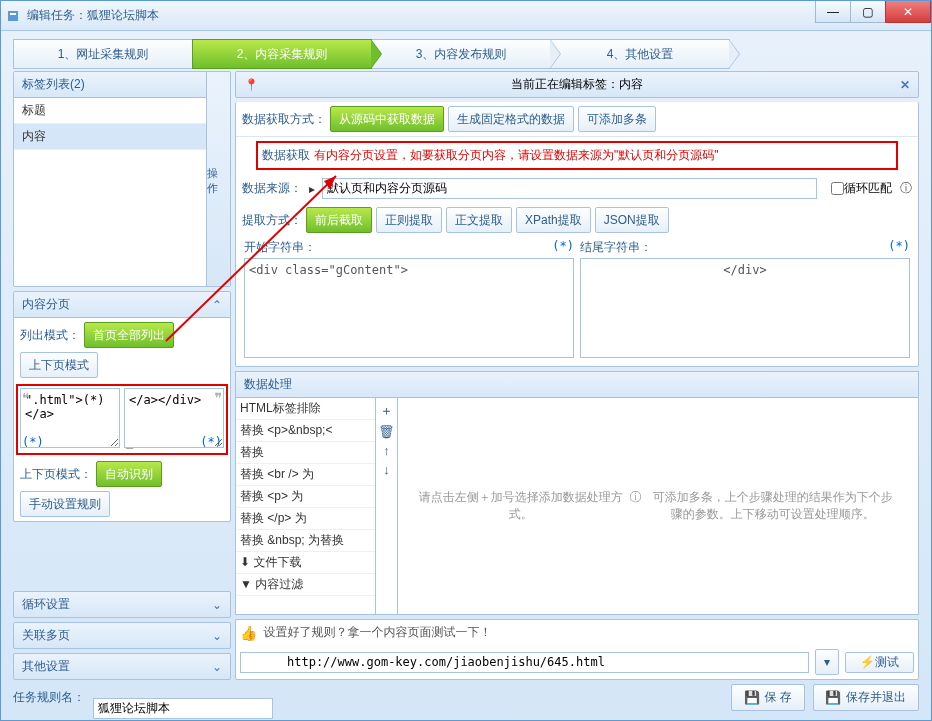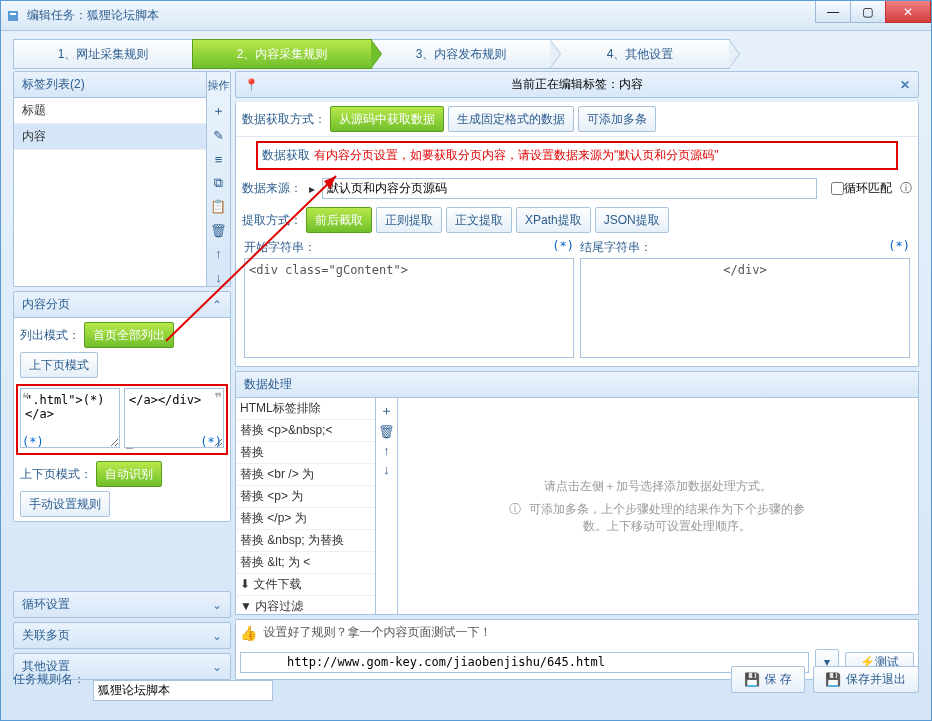--- a/index.html
+++ b/index.html
@@ -20,21 +20,21 @@
 .tab.active::after{border-left-color:#6fbf2b}
 .tab.active::before{border-left-color:#5a9e1f}
 .content{position:absolute;top:70px;left:12px;right:12px;bottom:40px;display:flex;gap:4px}
 .leftcol{width:218px;display:flex;flex-direction:column;gap:4px}
 .rightcol{flex:1;display:flex;flex-direction:column;gap:4px}
 .panel{border:1px solid #a7c3e0;background:#fff;border-radius:2px}
 .panel-hdr{background:linear-gradient(#eaf3fc,#d7e7f7);color:#2c5d8f;padding:4px 8px;border-bottom:1px solid #a7c3e0;font-weight:normal;display:flex;align-items:center;justify-content:space-between}
 .panel-hdr .caret{color:#4a7bb5;cursor:pointer}
 .taglist{display:flex}
 .taglist-left{flex:1}
-.taglist-ops{width:24px;background:linear-gradient(#eaf3fc,#d7e7f7);border-left:1px solid #a7c3e0;display:flex;flex-direction:column;align-items:center;padding-top:4px;gap:7px}
+.taglist-ops{width:24px;background:linear-gradient(#eaf3fc,#d7e7f7);border-left:1px solid #a7c3e0;display:flex;flex-direction:row;align-items:center;padding-top:4px;gap:16px}
 .taglist-ops .op{width:18px;height:18px;display:flex;align-items:center;justify-content:center;color:#2c5d8f;cursor:pointer;font-size:13px}
 .tag-item{padding:4px 8px;border-bottom:1px solid #eee;color:#333;cursor:pointer}
 .tag-item.sel{background:#d4e6f7}
 .row{display:flex;align-items:center;padding:4px 6px;gap:4px}
 .lbl{color:#2c5d8f;white-space:nowrap}
 .btn{display:inline-flex;align-items:center;justify-content:center;padding:12px 8px;height:21px;border:1px solid #a7c3e0;background:linear-gradient(#fdfefe,#e6eff8);color:#2c5d8f;cursor:pointer;border-radius:2px}
 .btn.green{background:linear-gradient(#b8e84a,#6fbf2b);border-color:#5a9e1f;color:#fff}
 .input{border:1px solid #a7c3e0;background:#fff;padding:2px 4px;height:21px;font-family:"SimSun",monospace}
 .input.wide{flex:1}
 .red-border{border:2px solid #e00000;padding:2px}
@@ -46,24 +46,24 @@
 .method-box{border:1px solid #a7c3e0;background:#fff;border-top:none}
 .string-area{display:flex;gap:6px;padding:0 8px 8px}
 .string-col{flex:1;display:flex;flex-direction:column}
 .string-col .ta{height:100px;border:1px solid #a7c3e0;padding:4px;font-family:"SimSun",monospace;font-size:12px;color:#555}
 .proc-box{border:1px solid #a7c3e0;background:#fff;flex:1;display:flex;flex-direction:column;min-height:0}
 .proc-body{display:flex;flex:1;min-height:0}
 .proc-list{width:140px;border-right:1px solid #a7c3e0;overflow-y:auto;font-family:"SimSun",monospace;font-size:12px}
 .proc-list .itm{padding:2px 4px;border-bottom:1px solid #f0f0f0;white-space:nowrap;overflow:hidden;color:#333}
 .proc-ops{width:22px;border-right:1px solid #a7c3e0;display:flex;flex-direction:column;align-items:center;gap:4px;padding-top:4px}
 .proc-ops .op{color:#2c5d8f;cursor:pointer;font-size:13px}
-.proc-hint{flex:1;display:flex;flex-direction:column;align-items:center;justify-content:center;color:#999;text-align:center;gap:6px;padding:20px}
+.proc-hint{flex:1;display:flex;flex-direction:row;align-items:center;justify-content:center;color:#999;text-align:center;gap:6px;padding:20px}
 .test-row{display:flex;align-items:center;gap:6px;padding:4px}
 .test-row .thumb{color:#f5a623;font-size:14px}
-.footer{position:absolute;bottom:19px;left:12px;right:12px;display:flex;align-items:center;gap:8px}
+.footer{position:absolute;bottom:1px;left:12px;right:12px;display:flex;align-items:center;gap:8px}
 .footer .lbl{color:#2c5d8f}
 .save-btn{display:inline-flex;align-items:center;gap:4px;padding:4px 12px;border:1px solid #a7c3e0;background:linear-gradient(#fdfefe,#e6eff8);color:#2c5d8f;cursor:pointer;border-radius:2px;font-size:13px}
 .paging-panel .row{flex-wrap:wrap}
 .paging-boxes{display:flex;gap:4px;border:2px solid #e00000;padding:2px;margin:2px}
 .paging-box{flex:1;position:relative}
 .paging-box .ta{width:100%;height:60px;border:1px solid #a7c3e0;padding:4px 12px 4px 4px;font-family:"SimSun",monospace;font-size:12px}
 .paging-box .ql{position:absolute;left:2px;top:2px;color:#aaa;font-size:14px}
 .paging-box .qr{position:absolute;right:2px;top:2px;color:#aaa;font-size:14px}
 .paging-box .bl{position:absolute;left:2px;bottom:2px;font-family:monospace}
 .arrow{position:absolute;pointer-events:none;z-index:10}
@@ -226,21 +226,20 @@
           </div>
         <div class="proc-body">
           <div class="proc-list">
             <div class="itm">HTML标签排除</div>
             <div class="itm">替换 &lt;p&gt;&amp;nbsp;&lt;</div>
             <div class="itm">替换</div>
             <div class="itm">替换 &lt;br /&gt; 为</div>
             <div class="itm">替换 &lt;p&gt; 为</div>
             <div class="itm">替换 &lt;/p&gt; 为</div>
             <div class="itm">替换 &amp;nbsp; 为替换</div>
-            <div class="itm">替换 &amp;lt; 为 &lt;</div>
             <div class="itm">⬇ <span>文件下载</span></div>
             <div class="itm">▼ <span>内容过滤</span></div>
           </div>
           <div class="proc-ops">
             <span class="op">＋</span>
             <span class="op">🗑</span>
             <span class="op">↑</span>
             <span class="op">↓</span>
           </div>
           <div class="proc-hint">

